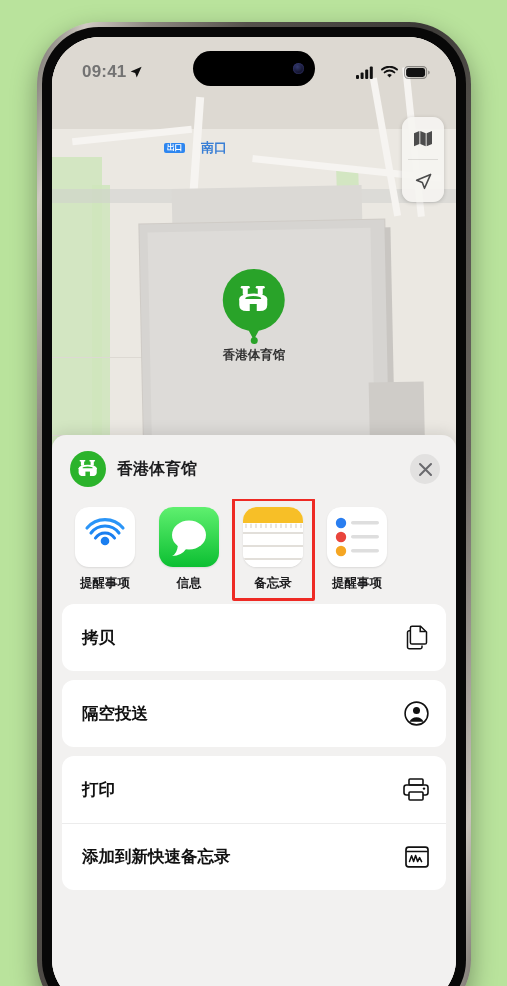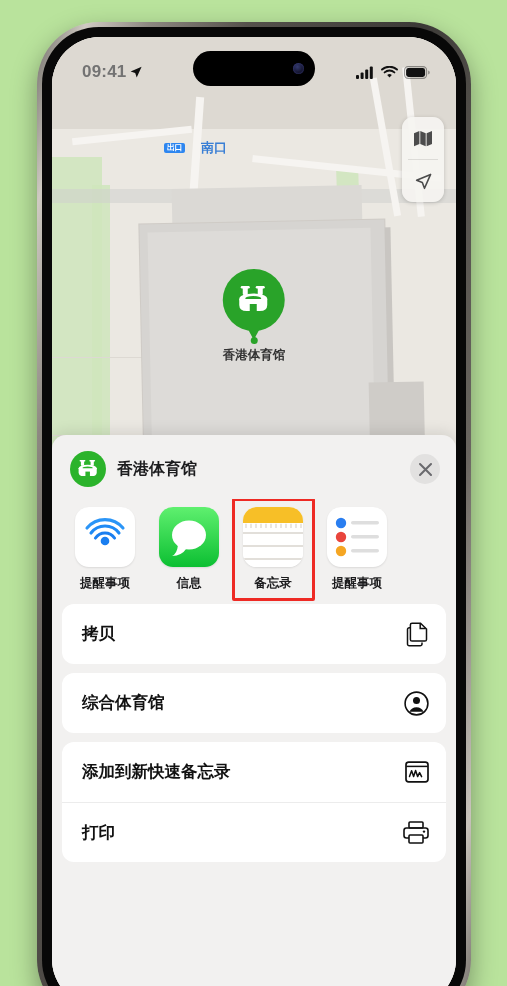--- a/index.html
+++ b/index.html
@@ -202,21 +202,21 @@
   .icon-airdrop { background:#fff; }
   .icon-messages { background:linear-gradient(180deg,#5ff06f 0%,#0cbf32 100%); }
   .icon-mail { background:linear-gradient(180deg,#2a9cf6 0%,#1ec6fb 100%); }
   .icon-notes { background:#fff; position:relative; }
   .icon-reminders { background:#fff; }
 
   
   #share-action-list { padding:2px 10px 0 10px; }
   .action-group { background:#fff; border-radius:12px; margin-bottom:9px; overflow:hidden; }
   .action-row {
-    height:60px; display:flex; align-items:center; justify-content:space-between;
+    height:67px; display:flex; align-items:center; justify-content:space-between;
     padding:0 17px 0 20px;
   }
   .action-row + .action-row { border-top:1px solid #ececec; }
   .action-label { font-size:16.5px; color:#111; font-weight:600; }
   .action-icon { width:26px; display:flex; justify-content:flex-end; }
 </style>
 </head>
 <body style="background: rgb(185, 227, 156);">
 
 <div id="phone-frame">
@@ -421,53 +421,53 @@
                   <path d="M6 1.2 h8.5 L20.5 7 v10.4 a1.6 1.6 0 0 1-1.6 1.6 H6 a1.6 1.6 0 0 1-1.6-1.6 V2.8 A1.6 1.6 0 0 1 6 1.2Z" fill="none" stroke="#111" stroke-width="1.5"></path>
                   <path d="M14.2 1.4 v5.2 h5.6" fill="none" stroke="#111" stroke-width="1.5"></path>
                   <path d="M16 20.6 v1.4 a1.8 1.8 0 0 1-1.8 1.8 H3.3 A1.8 1.8 0 0 1 1.5 22 V7.6 a1.8 1.8 0 0 1 1.8-1.8 H4.2" fill="none" stroke="#111" stroke-width="1.5"></path>
                 </svg>
               </span>
             </div>
           </div>
 
           <div class="action-group">
             <div class="action-row">
-              <span class="action-label">综合体育馆</span>
+              <span class="action-label">隔空投送</span>
               <span class="action-icon">
                 <svg width="25" height="25" viewBox="0 0 25 25">
                   <circle cx="12.5" cy="12.5" r="11.4" fill="none" stroke="#111" stroke-width="1.6"></circle>
                   <circle cx="12.5" cy="9.6" r="3.5" fill="#111"></circle>
                   <path d="M5.5 20.8 a7.6 7.6 0 0 1 14 0Z" fill="#111"></path>
                 </svg>
               </span>
             </div>
           </div>
 
           <div class="action-group">
-            <div class="action-row">
-              <span class="action-label">添加到新快速备忘录</span>
-              <span class="action-icon">
-                <svg width="24" height="22" viewBox="0 0 24 22">
-                  <rect x="1" y="1.2" width="22" height="19.6" rx="2.6" fill="none" stroke="#111" stroke-width="1.7"></rect>
-                  <path d="M1.2 5.4 H22.8" stroke="#111" stroke-width="1.5"></path>
-                  <path d="M4.5 15.6 L6.6 9.8 L8.6 15.6 L10.6 9.4 L12.6 15.6 L14.6 11.6 L16.6 15.6" fill="none" stroke="#111" stroke-width="1.5" stroke-linejoin="round" stroke-linecap="round"></path>
-                </svg>
-              </span>
-            </div>
             <div class="action-row">
               <span class="action-label">打印</span>
               <span class="action-icon">
                 <svg width="26" height="23" viewBox="0 0 26 23">
                   <rect x="6" y="1" width="14" height="6" rx="1" fill="none" stroke="#111" stroke-width="1.6"></rect>
                   <rect x="1" y="7" width="24" height="10" rx="2.4" fill="none" stroke="#111" stroke-width="1.6"></rect>
                   <rect x="6" y="14" width="14" height="8" rx="1" fill="#fff" stroke="#111" stroke-width="1.6"></rect>
                   <circle cx="21" cy="10.6" r="1.2" fill="#111"></circle>
                 </svg>
               </span>
             </div>
+            <div class="action-row">
+              <span class="action-label">添加到新快速备忘录</span>
+              <span class="action-icon">
+                <svg width="24" height="22" viewBox="0 0 24 22">
+                  <rect x="1" y="1.2" width="22" height="19.6" rx="2.6" fill="none" stroke="#111" stroke-width="1.7"></rect>
+                  <path d="M1.2 5.4 H22.8" stroke="#111" stroke-width="1.5"></path>
+                  <path d="M4.5 15.6 L6.6 9.8 L8.6 15.6 L10.6 9.4 L12.6 15.6 L14.6 11.6 L16.6 15.6" fill="none" stroke="#111" stroke-width="1.5" stroke-linejoin="round" stroke-linecap="round"></path>
+                </svg>
+              </span>
+            </div>
           </div>
         </div>
 
       </div>
 
     </div>
   </div>
 </div>
 
 </body></html>

